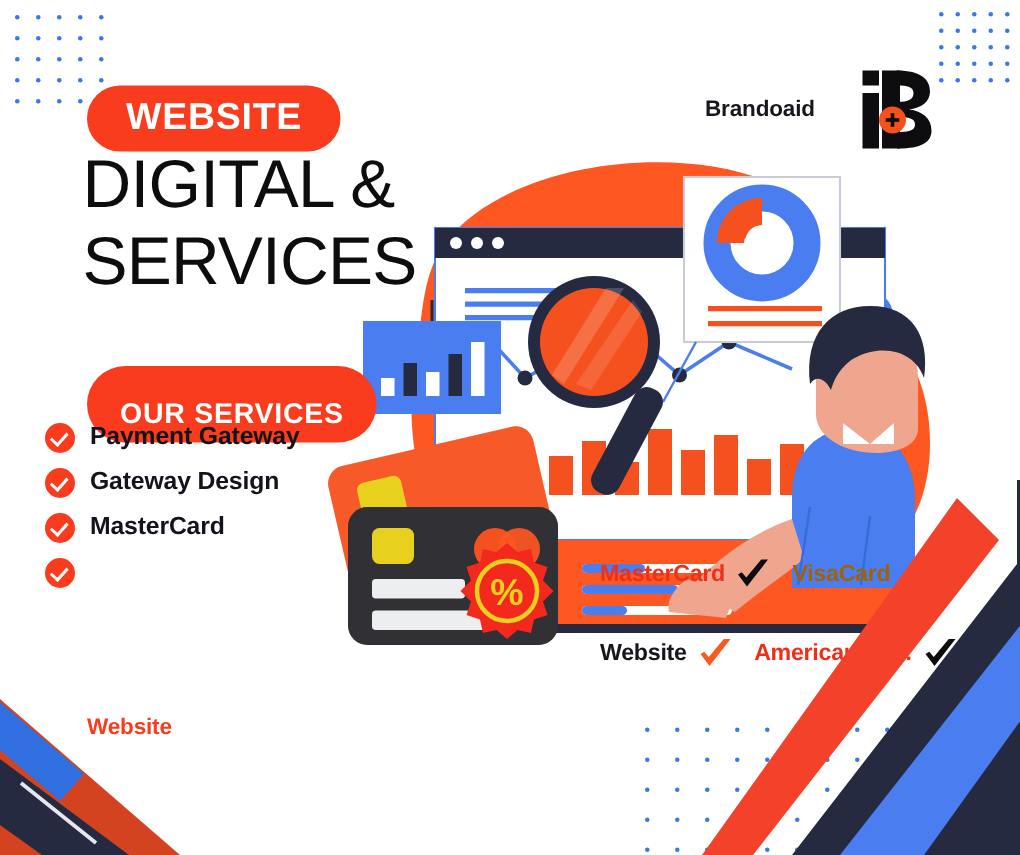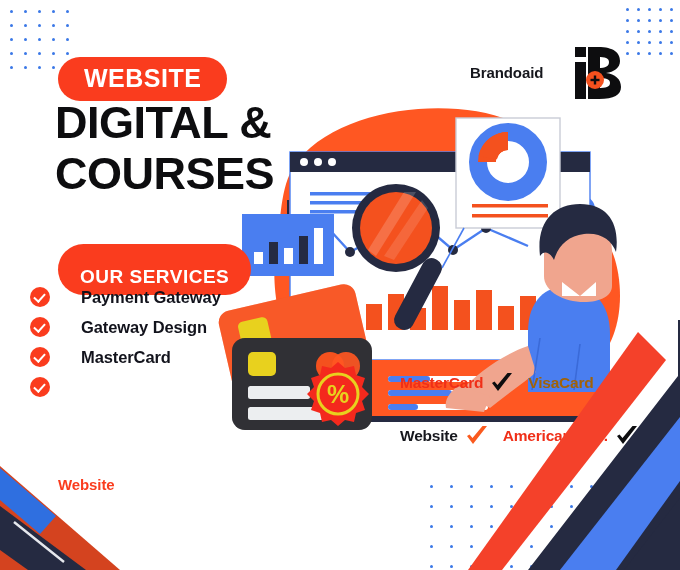--- a/index.html
+++ b/index.html
@@ -69,21 +69,21 @@
     left: 58px; top: 57px;
     padding: 7px 26px 8px 26px;
     font-size: 25px;
     background: #fa3c1e;
   }
   #headline {
     position: absolute;
     left: 55px; top: 98px;
     width: 300px;
     color: #0d0d0f;
-    font-weight: bold;
+    font-weight: normal;
     font-size: 45px;
     line-height: 1.13;
     letter-spacing: -0.5px;
   }
   #headline .line2 { display: block; }
 
   #services-badge {
     position: absolute;
     left: 58px; top: 244px;
     padding: 22px 22px 7px 22px;
@@ -92,24 +92,23 @@
   }
 
   #services-list {
     position: absolute;
     left: 30px; top: 282px;
     list-style: none;
     margin: 0; padding: 0;
   }
   #services-list li {
     display: flex;
-    align-items: center;
+    align-items: flex-start;
     height: 30px;
     margin-bottom: 0px;
-    gap: 21px;
   }
   .check-circle {
     flex: 0 0 auto;
     width: 20px; height: 20px;
     border-radius: 50%;
     background: #fa3c1e;
     margin-right: 10px;
     position: relative;
   }
   .check-circle::after {
@@ -423,21 +422,21 @@
                L-31 0 L-24 -7 L-27 -16 L-18 -19 L-16 -28 L-7 -26 Z" fill="#f4291d"></path>
       <circle cx="0" cy="0" r="20" fill="none" stroke="#e8d11e" stroke-width="3"></circle>
       <text x="0" y="9" text-anchor="middle" font-family="Liberation Sans, sans-serif" font-size="25" font-weight="bold" fill="#e8d11e">%</text>
     </g>
   </svg>
 
   <div class="pill" id="website-badge">WEBSITE</div>
 
   <div id="headline">
     <span>DIGITAL &amp;</span>
-    <span class="line2">COURSES</span>
+    <span class="line2">SERVICES</span>
   </div>
 
   <div id="brand-name">Brandoaid</div>
   <svg id="brand-mark" viewBox="0 0 50 56">
     <rect x="3" y="2" width="11" height="10" fill="#0d0d0f"></rect>
     <rect x="3" y="17" width="11" height="37" fill="#0d0d0f"></rect>
     <path d="M16 2 L28 2 L28 54 L16 54 Z" fill="#0d0d0f"></path>
     <path d="M26 2 C 42 2, 48 8, 48 16 C 48 23, 42 27, 34 28
              C 43 29, 49 34, 49 42 C 49 50, 42 54, 27 54 L 26 54 L 26 43
              C 34 43, 38 42, 38 38 C 38 34, 34 33, 26 33 L 26 23

